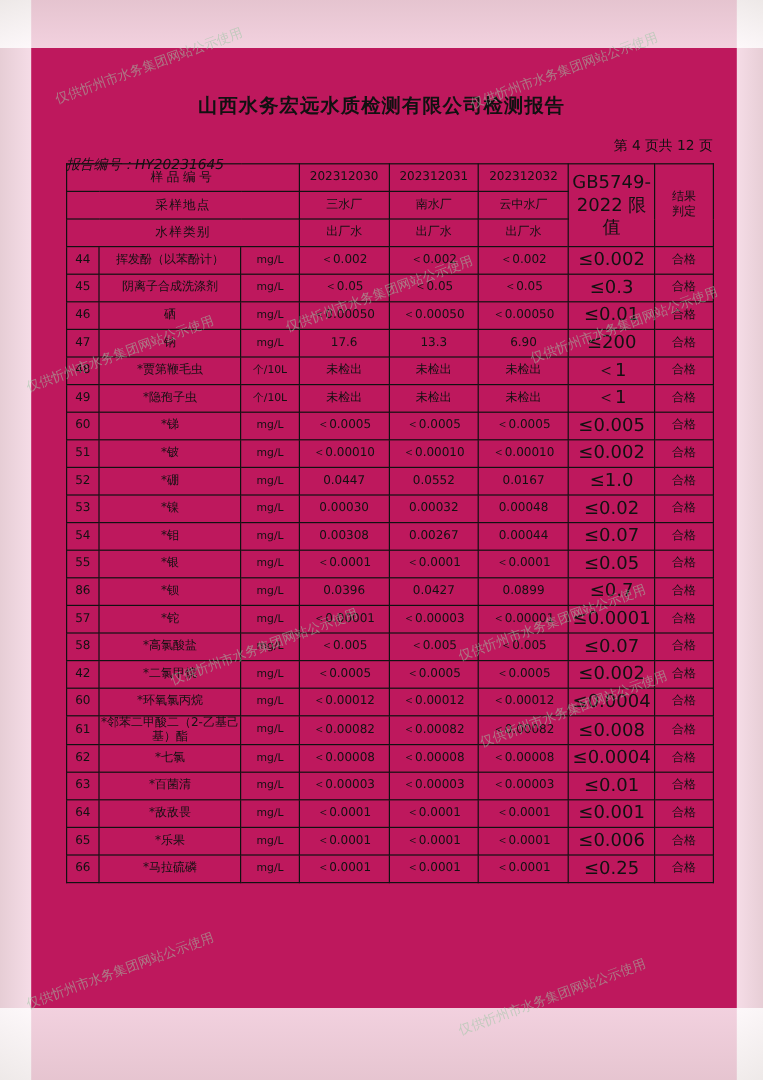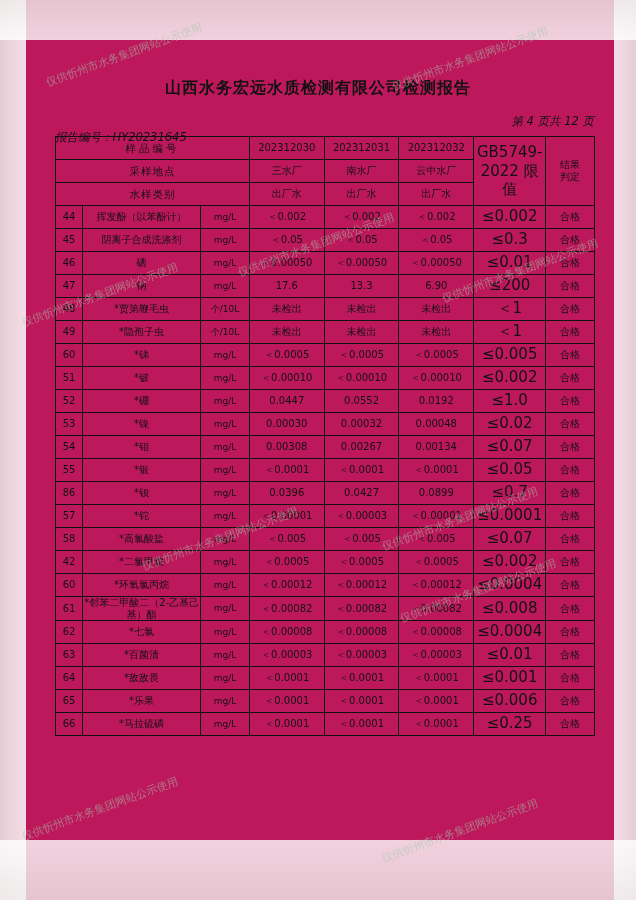--- a/index.html
+++ b/index.html
@@ -31,21 +31,20 @@
   .report-no{
     position:absolute;top:130px;left:55px;
     font-size:11.5px;
     font-family:"DejaVu Sans","Liberation Sans",sans-serif;
     font-style:italic;
   }
   .page-no{
     position:absolute;top:114px;right:42px;
     font-size:11.5px;
     font-family:"DejaVu Sans","Liberation Sans",sans-serif;
-    font-style:italic;
   }
 
   table.main{
     position:absolute;
     top:136px;left:55px;
     width:540px;
     border-collapse:collapse;
     font-size:9.5px;
     font-family:"DejaVu Sans","Liberation Sans",sans-serif;
     padding-left:36px;
@@ -205,41 +204,41 @@
           <td class="val">＜0.00010</td>
           <td class="limit">≤0.002</td>
           <td class="judge">合格</td>
         </tr>
         <tr>
           <td class="idx">52</td>
           <td class="name">*硼</td>
           <td class="unit">mg/L</td>
           <td class="val">0.0447</td>
           <td class="val">0.0552</td>
-          <td class="val">0.0192</td>
+          <td class="val">0.0167</td>
           <td class="limit">≤1.0</td>
           <td class="judge">合格</td>
         </tr>
         <tr>
           <td class="idx">53</td>
           <td class="name">*镍</td>
           <td class="unit">mg/L</td>
           <td class="val">0.00030</td>
           <td class="val">0.00032</td>
           <td class="val">0.00048</td>
           <td class="limit">≤0.02</td>
           <td class="judge">合格</td>
         </tr>
         <tr>
           <td class="idx">54</td>
           <td class="name">*钼</td>
           <td class="unit">mg/L</td>
           <td class="val">0.00308</td>
           <td class="val">0.00267</td>
-          <td class="val">0.00134</td>
+          <td class="val">0.00044</td>
           <td class="limit">≤0.07</td>
           <td class="judge">合格</td>
         </tr>
         <tr>
           <td class="idx">55</td>
           <td class="name">*银</td>
           <td class="unit">mg/L</td>
           <td class="val">＜0.0001</td>
           <td class="val">＜0.0001</td>
           <td class="val">＜0.0001</td>

